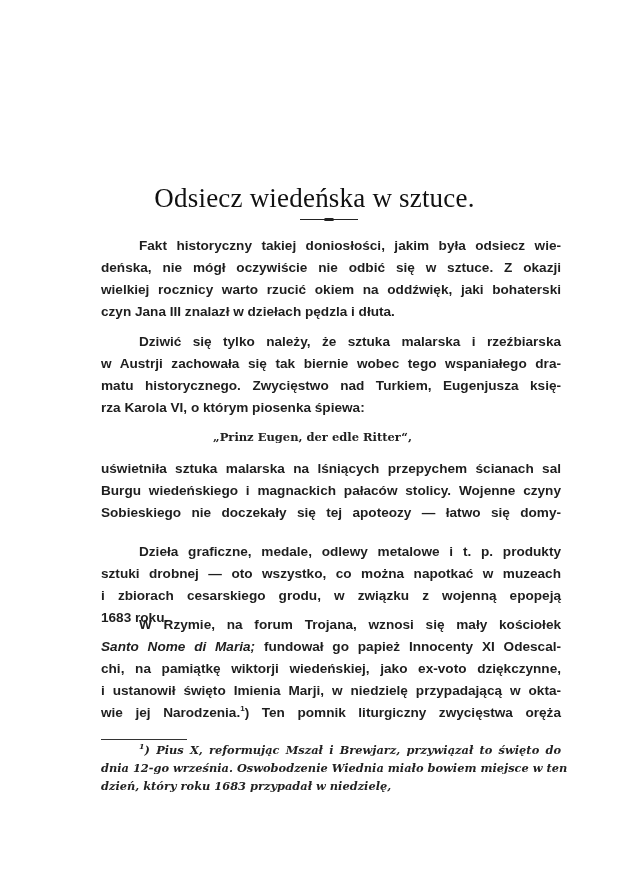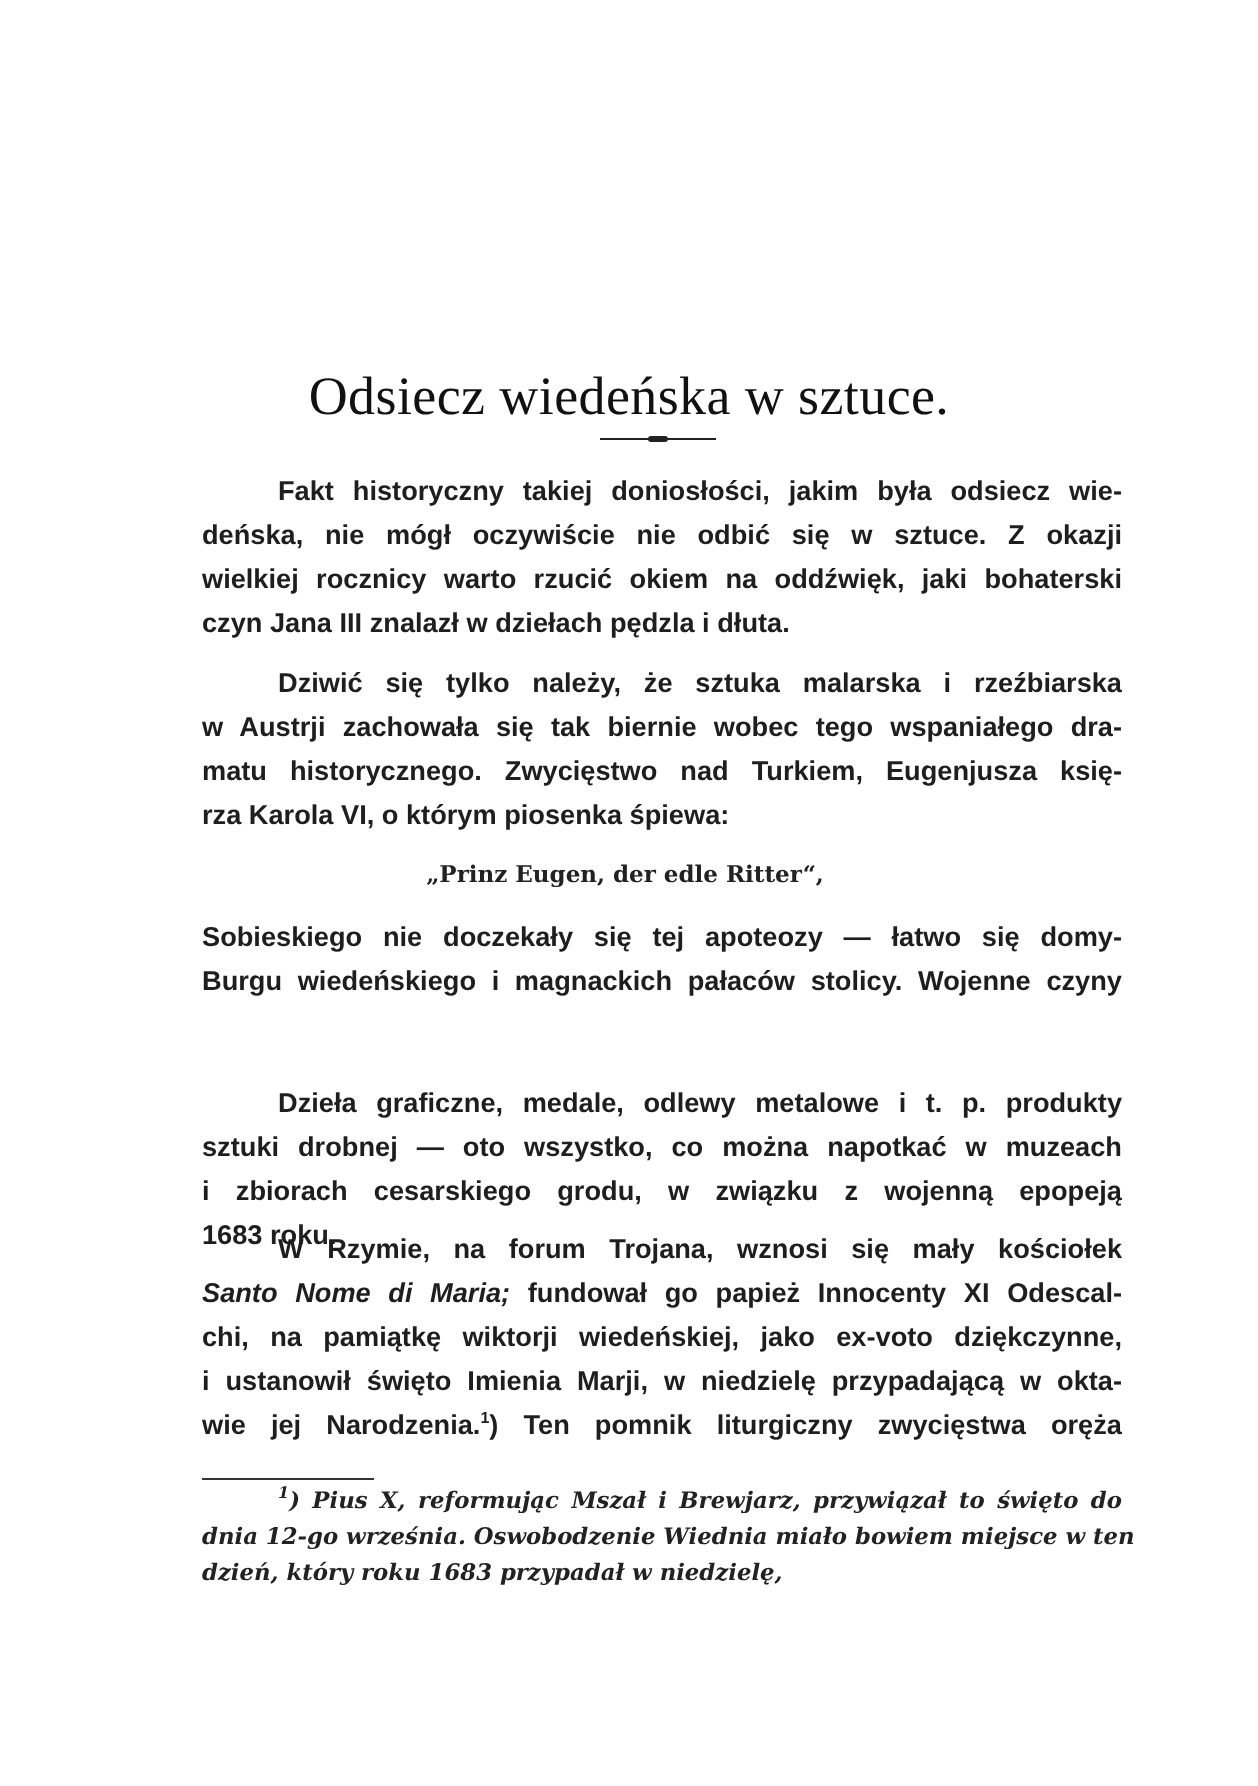--- a/index.html
+++ b/index.html
@@ -107,22 +107,23 @@
   <div class="body" style="top:331px;">
     <span class="line indent">Dziwić się tylko należy, że sztuka malarska i rzeźbiarska</span>
     <span class="line">w Austrji zachowała się tak biernie wobec tego wspaniałego dra-</span>
     <span class="line">matu historycznego.  Zwycięstwo nad Turkiem, Eugenjusza księ-</span>
     <span class="line last">rza Karola VI, o którym piosenka śpiewa:</span>
   </div>
 
   <div class="quote">„Prinz Eugen, der edle Ritter“,</div>
 
   <div class="body" style="top:458px;">
+    <span class="line">uświetniła sztuka malarska na lśniących przepychem ścianach sal</span>
+    <span class="line">Burgu wiedeńskiego i magnackich pałaców stolicy. Wojenne czyny</span>
     <span class="line">Sobieskiego nie doczekały się tej apoteozy — łatwo się domy-</span>
-    <span class="line">Burgu wiedeńskiego i magnackich pałaców stolicy. Wojenne czyny</span>
   </div>
 
   <div class="body" style="top:541px;">
     <span class="line indent">Dzieła graficzne, medale, odlewy metalowe i t. p. produkty</span>
     <span class="line">sztuki drobnej — oto wszystko, co można napotkać w muzeach</span>
     <span class="line">i zbiorach cesarskiego grodu, w związku z wojenną epopeją</span>
     <span class="line last">1683 roku.</span>
   </div>
 
   <div class="body" style="top:614px;">

